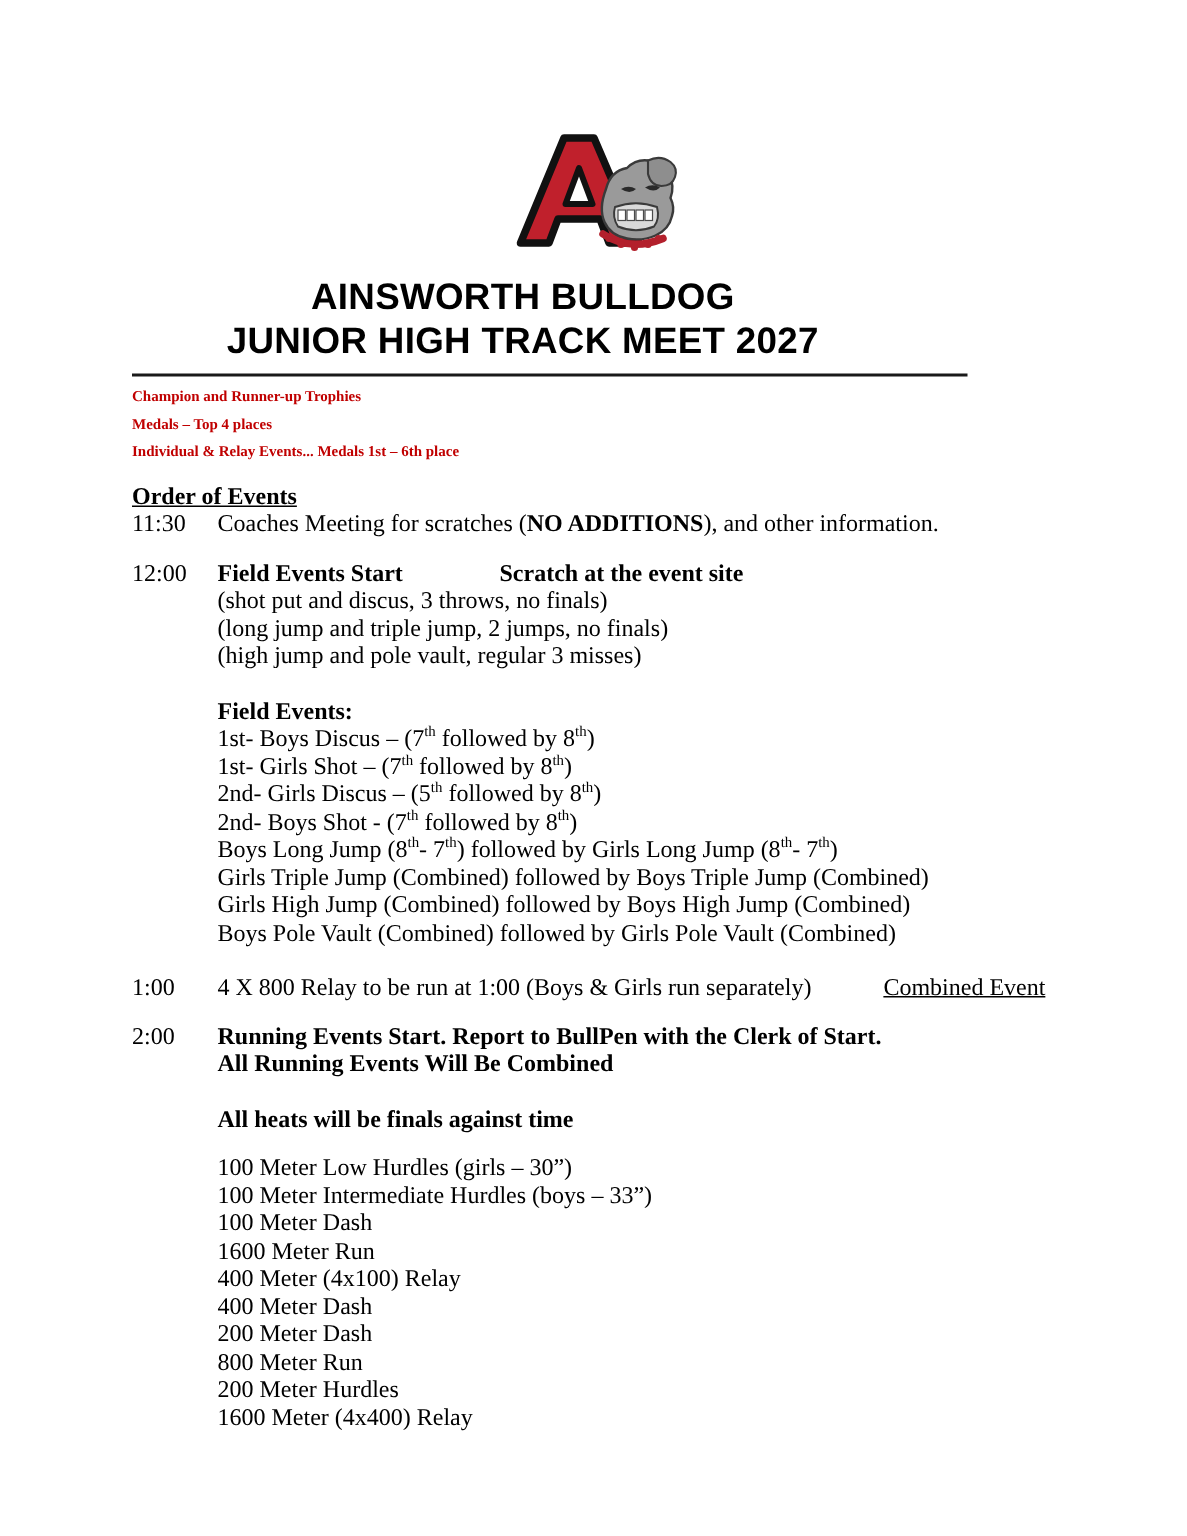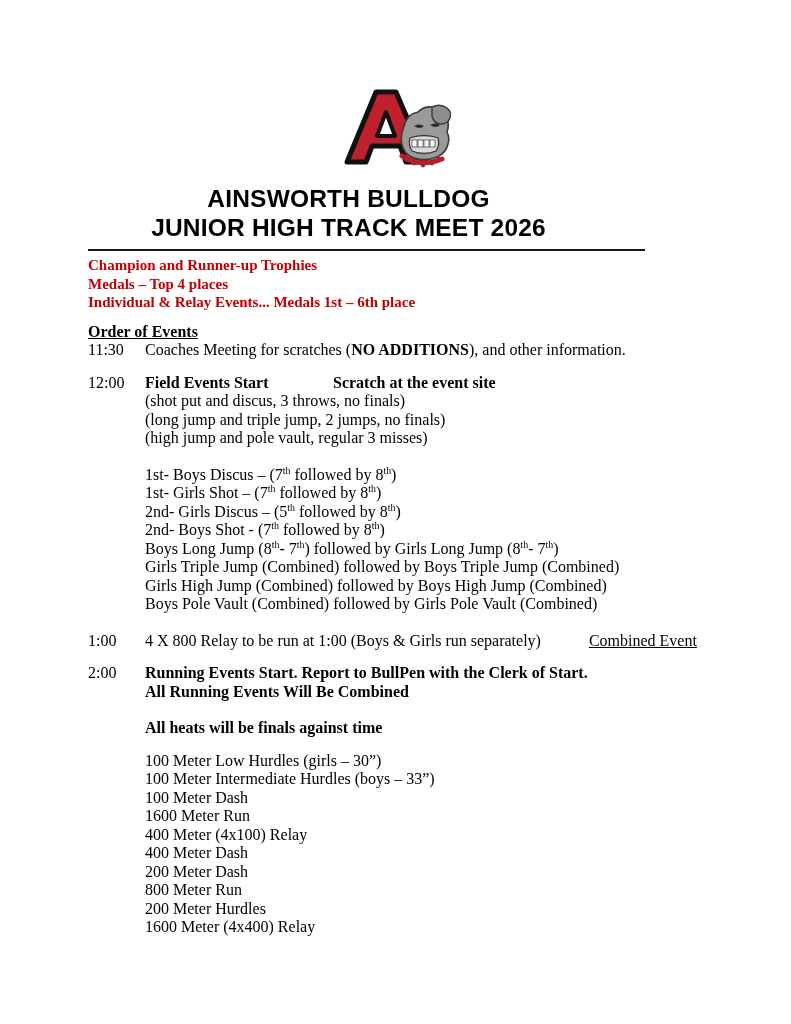--- a/index.html
+++ b/index.html
@@ -57,21 +57,21 @@
     border-top: 2px solid #1a1a1a;
   }
 
   
   .red-block {
     position: absolute;
     left: 88px;
     top: 256px;
     width: 620px;
     font-weight: bold;
-    font-size: 15px;
+    font-size: 10px;
     line-height: 18.5px;
     color: #C00000;
   }
 
   
   .body-block {
     position: absolute;
     left: 88px;
     top: 322px;
     width: 660px;
@@ -145,21 +145,21 @@
           <circle cx="83" cy="79" r="2.4"></circle>
             <circle cx="92" cy="77" r="2.4"></circle>
           <circle cx="99" cy="73" r="2.4"></circle>
         </g>
       </g>
     </svg>
   </div>
 
   <div class="title-block">
     <div>AINSWORTH BULLDOG</div>
-    <div>JUNIOR HIGH TRACK MEET 2026</div>
+    <div>JUNIOR HIGH TRACK MEET 2027</div>
   </div>
 
   <div class="divider"></div>
 
   <div class="red-block">
     <div>Champion and Runner-up Trophies</div>
     <div>Medals – Top 4 places</div>
     <div>Individual &amp; Relay Events... Medals 1st – 6th  place</div>
   </div>
 
@@ -181,20 +181,21 @@
 
     <div class="indent">
       <div>(shot put and discus, 3 throws, no finals)</div>
       <div>(long jump and triple jump, 2 jumps, no finals)</div>
       <div>(high jump and pole vault, regular 3 misses)</div>
     </div>
 
     <div class="spacer-lg"></div>
 
     <div class="indent">
+      <div><span class="bu">Field Events</span><span class="b">:</span></div>
 
       <div class="evt-line"><span>1st- Boys Discus – (7</span><sup>th</sup><span> followed by 8</span><sup>th</sup><span>)</span></div>
 
       <div class="evt-line"><span>1st- Girls Shot – (7</span><sup>th</sup><span> followed by 8</span><sup>th</sup><span>)</span></div>
 
       <div class="evt-line"><span>2nd- Girls Discus – (5</span><sup>th</sup><span> followed by 8</span><sup>th</sup><span>)</span></div>
 
       <div class="evt-line"><span>2nd- Boys Shot - (7</span><sup>th</sup><span> followed by 8</span><sup>th</sup><span>)</span></div>
 
       <div class="evt-line"><span>Boys Long Jump (8</span><sup>th</sup><span>- 7</span><sup>th</sup><span>) followed by Girls Long Jump (8</span><sup>th</sup><span>- 7</span><sup>th</sup><span>)</span></div>

